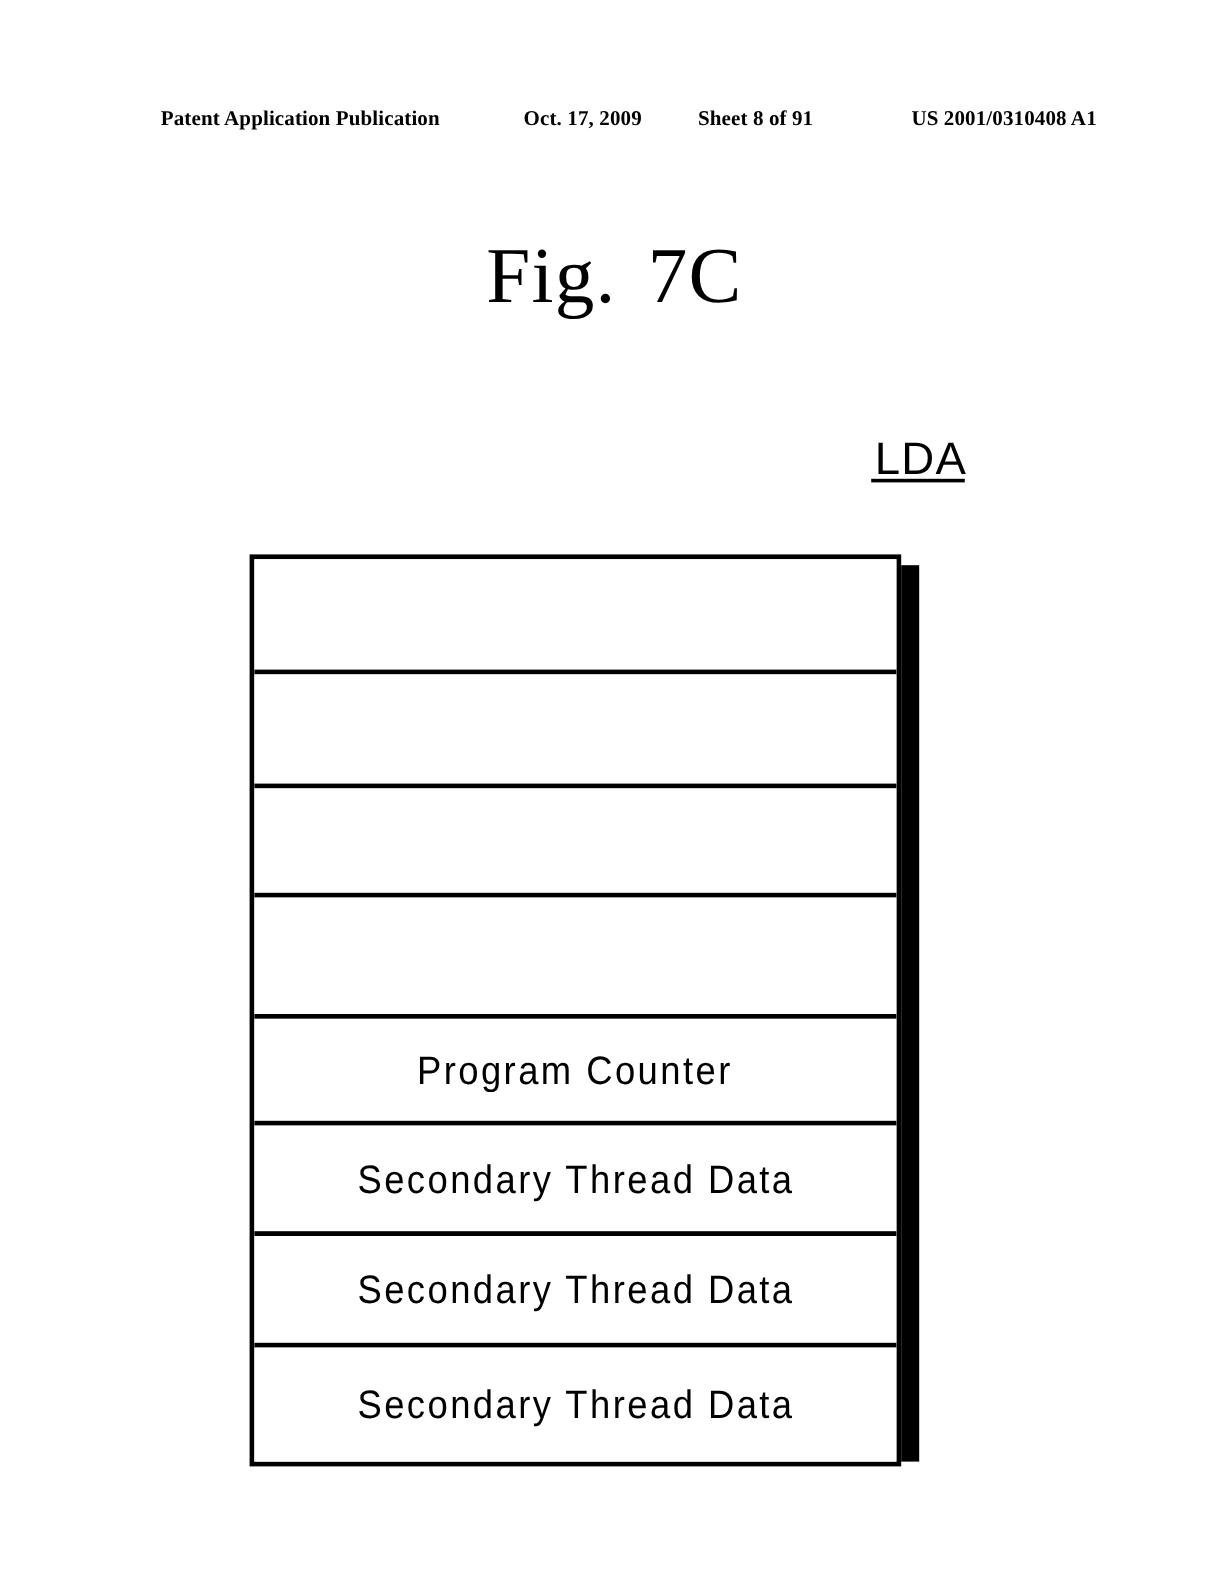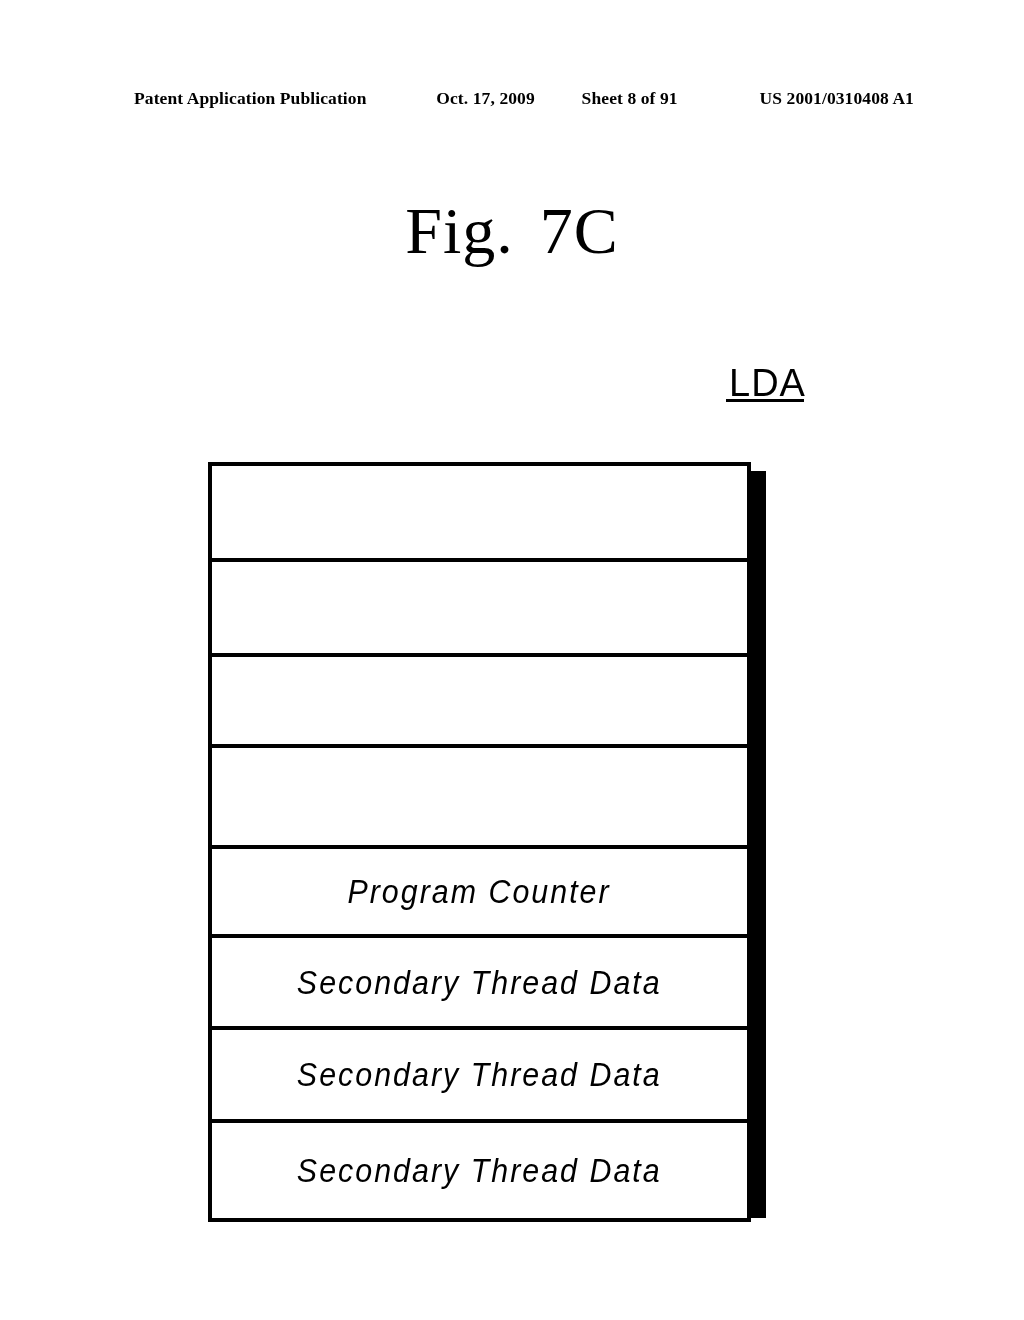--- a/index.html
+++ b/index.html
@@ -106,21 +106,20 @@
   }
   .stack-row {
     box-sizing: border-box;
     border-bottom: 4px solid #000;
     background: #ffffff;
     display: flex;
     align-items: center;
     justify-content: center;
     text-align: right;
     overflow: hidden;
-    font-style: italic;
   }
   .stack-row:last-child { border-bottom: none; }
 
   .stack-row .cell-label {
     font-family: "Liberation Sans Narrow", "Liberation Sans", "DejaVu Sans", sans-serif;
     font-size: 33px;
     font-weight: normal;
     letter-spacing: 2.2px;
     white-space: nowrap;
     transform: scaleX(0.92);

